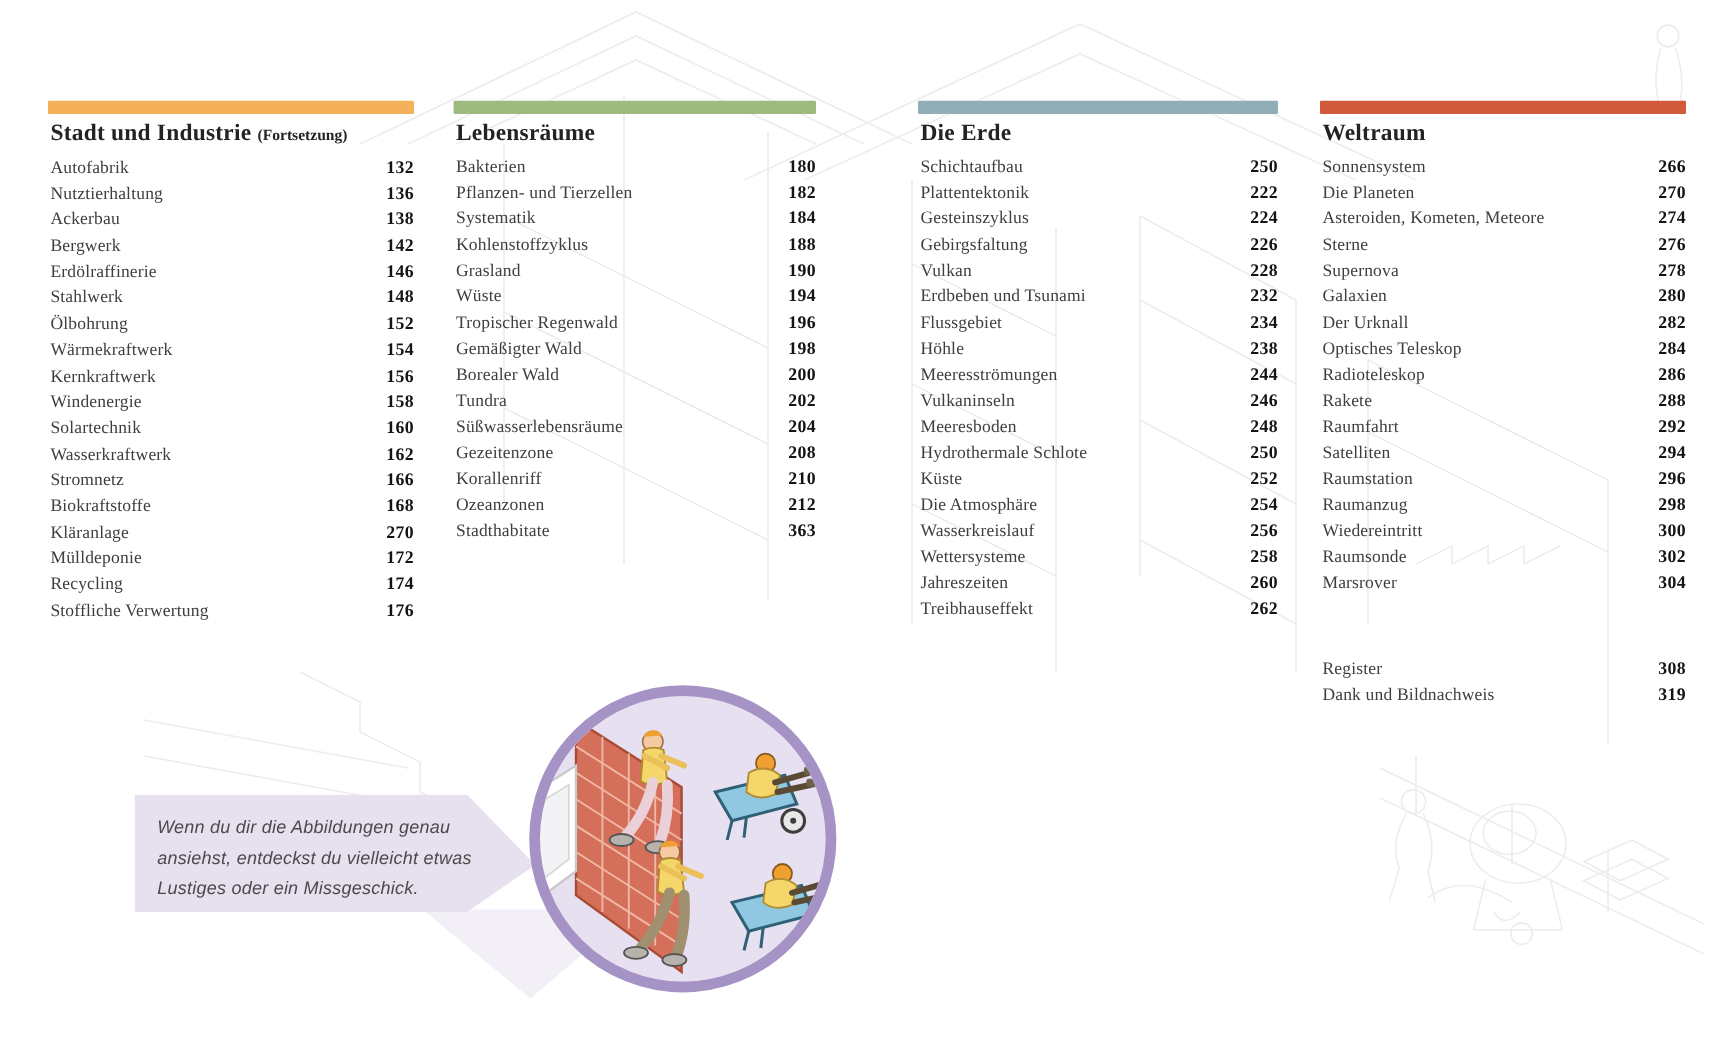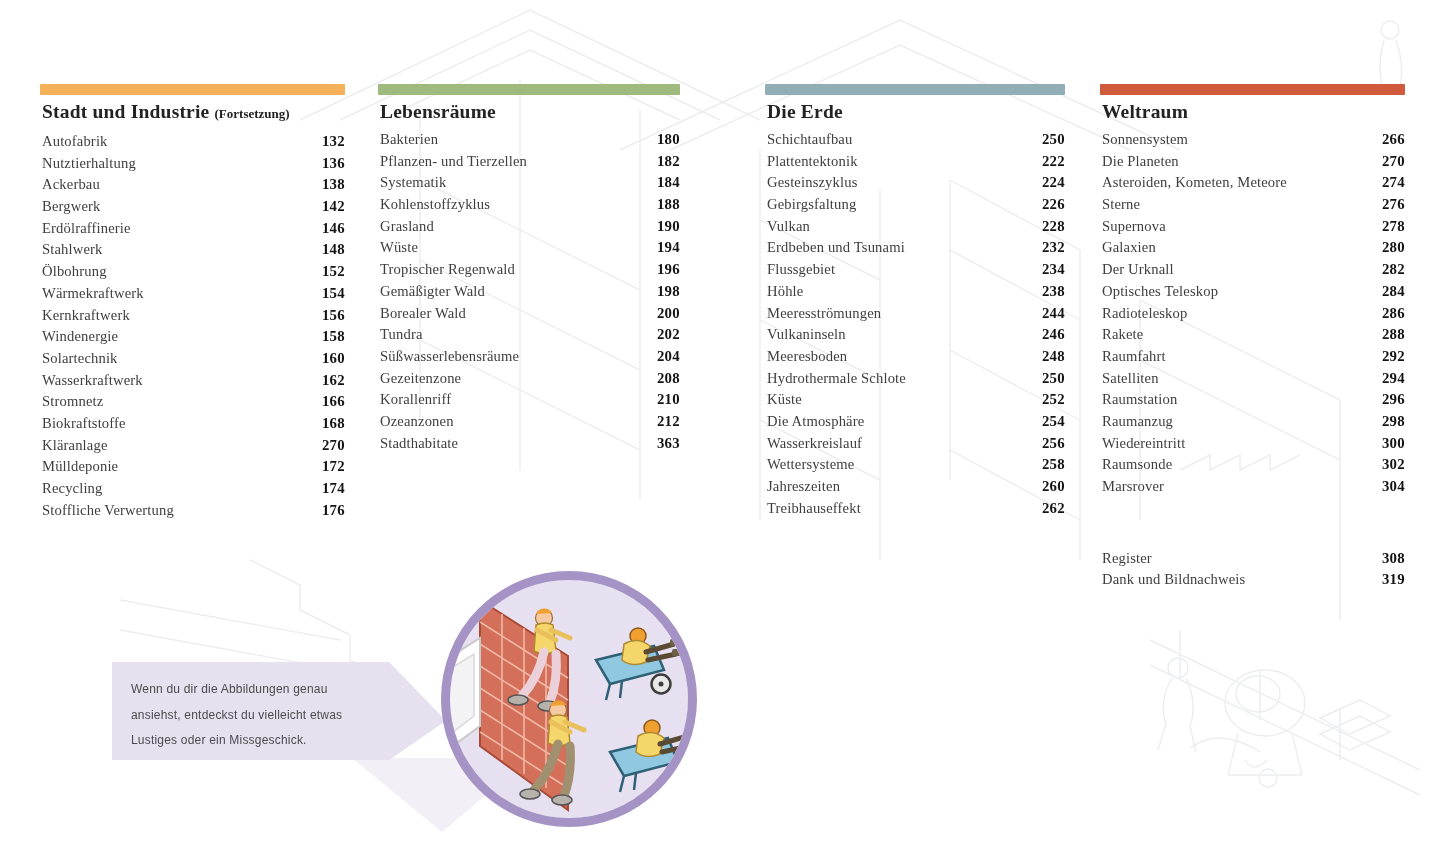--- a/index.html
+++ b/index.html
@@ -26,21 +26,21 @@
   .toc-page{font-size:14.8px;font-weight:bold;color:#141414;letter-spacing:.3px;}
   .toc-gap{height:50px;}
 
   
   #speech-bubble{
     position:absolute;left:112px;top:662px;width:334px;height:98px;z-index:3;
     clip-path:polygon(0 0,83% 0,100% 60%,83% 100%,0 100%);
     padding:0;box-sizing:border-box;
   }
   #speech-bubble .bubble-text{
-    padding:15px 0 0 19px;font-size:12px;line-height:25.5px;color:#4b4b4b;letter-spacing:.2px;
+    padding:15px 0 0 19px;font-size:15px;line-height:25.5px;color:#4b4b4b;letter-spacing:.2px;font-style:italic;
   }
   
   #circle-illustration{position:absolute;left:440px;top:570px;width:258px;height:258px;z-index:4;}
 </style>
 </head>
 <body>
 
 <svg id="bg-art" width="1445" height="864" viewBox="0 0 1445 864">
   <g stroke="#ebedef" stroke-width="1.4" fill="none">
 

